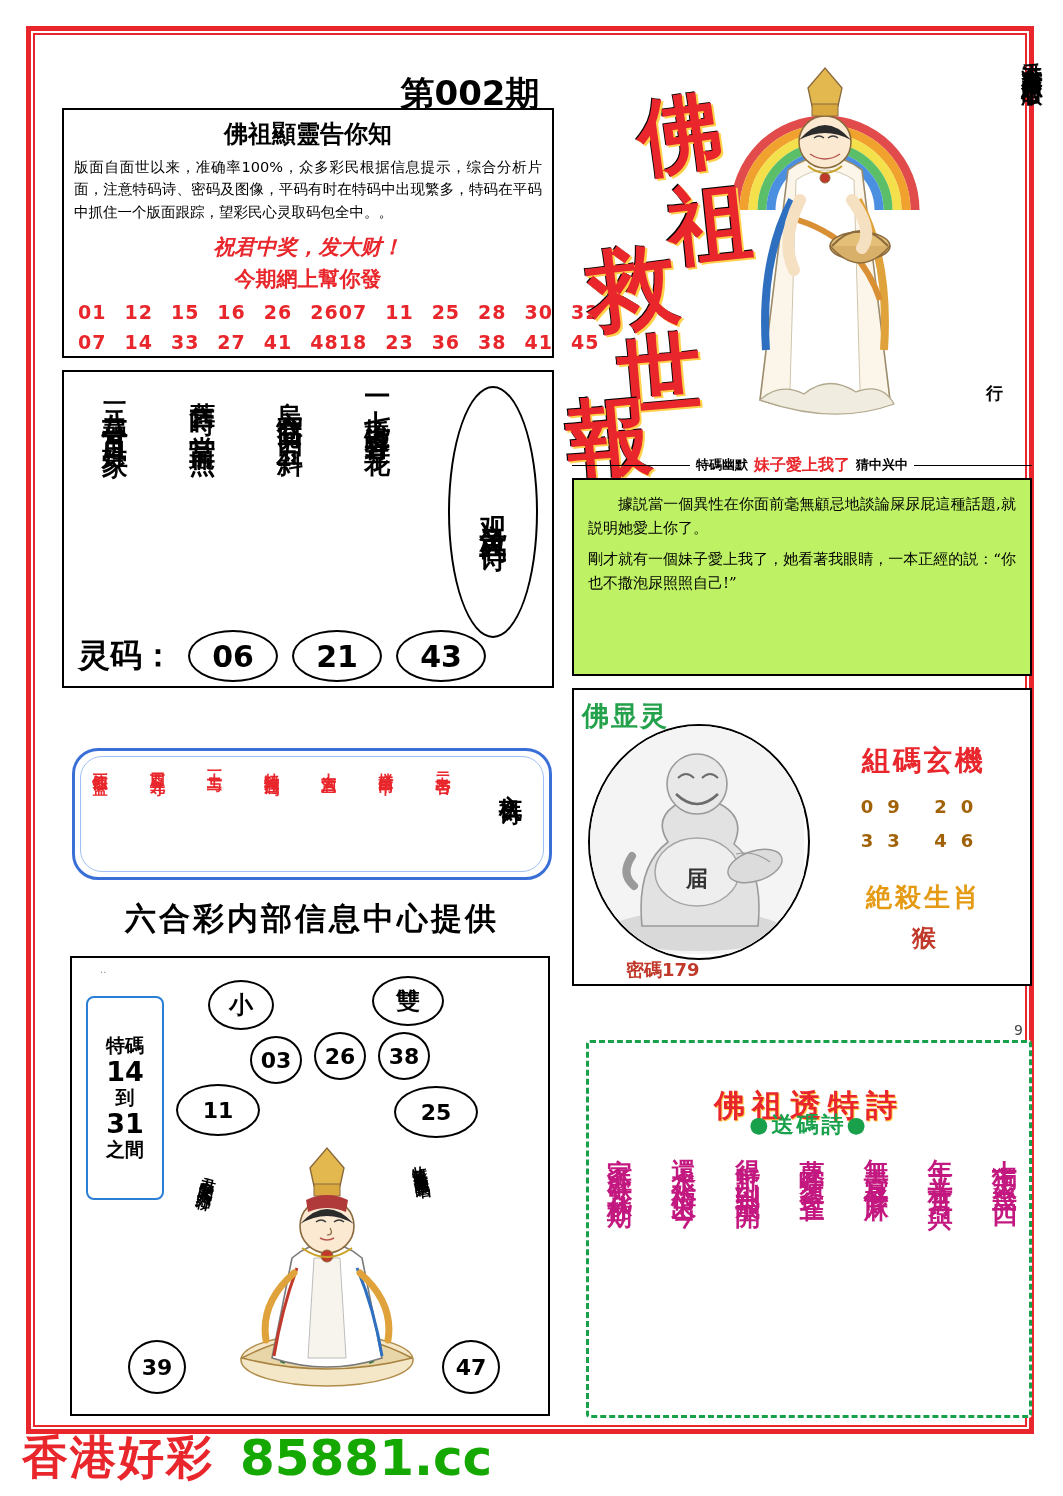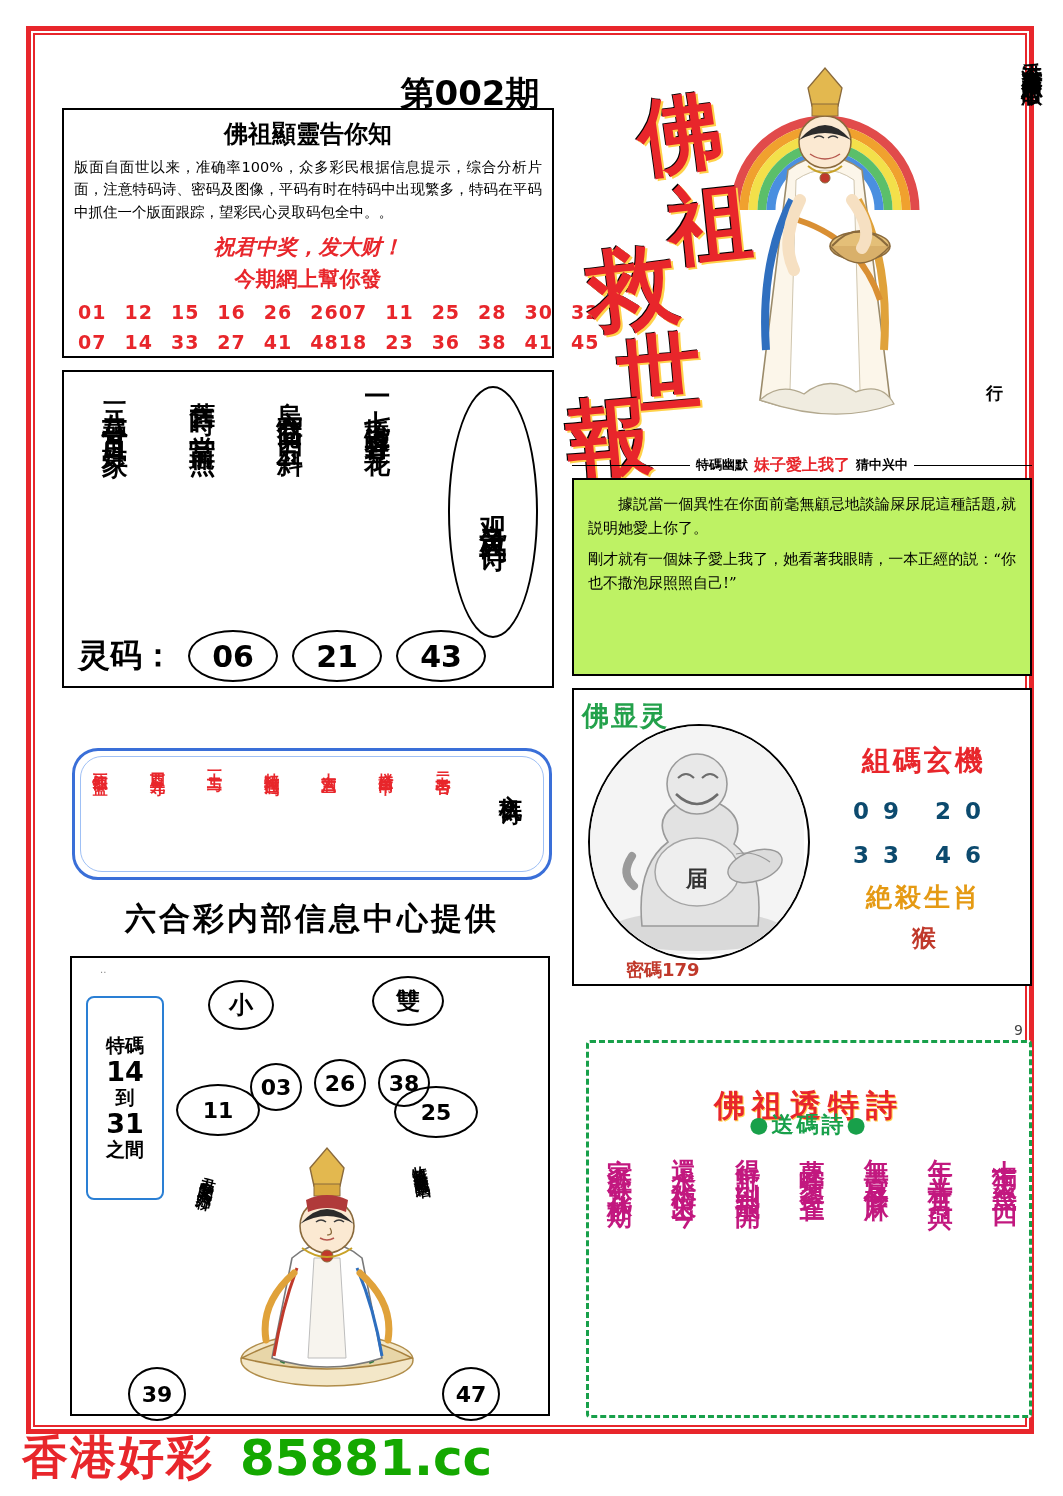--- a/index.html
+++ b/index.html
@@ -132,21 +132,21 @@
     position:absolute;left:14px;top:38px;width:74px;height:200px;
     border:2px solid #2a7fd4;border-radius:8px;text-align:center;
     display:flex;flex-direction:column;justify-content:center;gap:2px;
   }
   #tema-box .t{font-size:19px;font-weight:bold;color:#000;line-height:1.05;}
   #tema-box .n{font-size:27px;font-weight:bold;color:#000;line-height:1.05;}
 
   .circ{
     position:absolute;border:2px solid #000;border-radius:50%;
     display:flex;align-items:center;justify-content:center;
-    font-size:22px;font-weight:bold;color:#000;background:transparent;margin-top:27px;
+    font-size:22px;font-weight:bold;color:#000;background:transparent;
   }
   .ell{
     position:absolute;border:2px solid #000;border-radius:50%;
     display:flex;align-items:center;justify-content:center;
     font-size:22px;font-weight:bold;color:#000;background:transparent;
   }
   .side-txt{
     position:absolute;font-size:15px;font-weight:bold;color:#000;
     writing-mode:vertical-rl;text-orientation:upright;letter-spacing:3px;
   }
@@ -203,21 +203,21 @@
   #mima{
     position:absolute;left:52px;top:268px;font-size:18px;font-weight:bold;color:#c0392b;
   }
   #zuma-title{
     position:absolute;left:250px;top:52px;width:200px;text-align:center;
     font-size:28px;font-weight:bold;color:#e8262b;letter-spacing:3px;
     font-family:"DejaVu Serif","Liberation Serif",serif;
   }
   .zuma-nums{
     position:absolute;left:250px;top:100px;width:200px;text-align:center;
-    color:#0c4a6e;font-size:23px;font-weight:bold;line-height:1.9;letter-spacing:14px;
+    color:#a16207;font-size:18px;font-weight:bold;line-height:1.9;letter-spacing:14px;
   }
   #jiesha{
     position:absolute;left:250px;top:190px;width:200px;text-align:center;
     font-size:26px;font-weight:bold;color:#e59a13;letter-spacing:3px;
     font-family:"DejaVu Serif","Liberation Serif",serif;
   }
   #shengxiao{
     position:absolute;left:250px;top:232px;width:200px;text-align:center;
     font-size:24px;font-weight:bold;color:#c0392b;
   }

